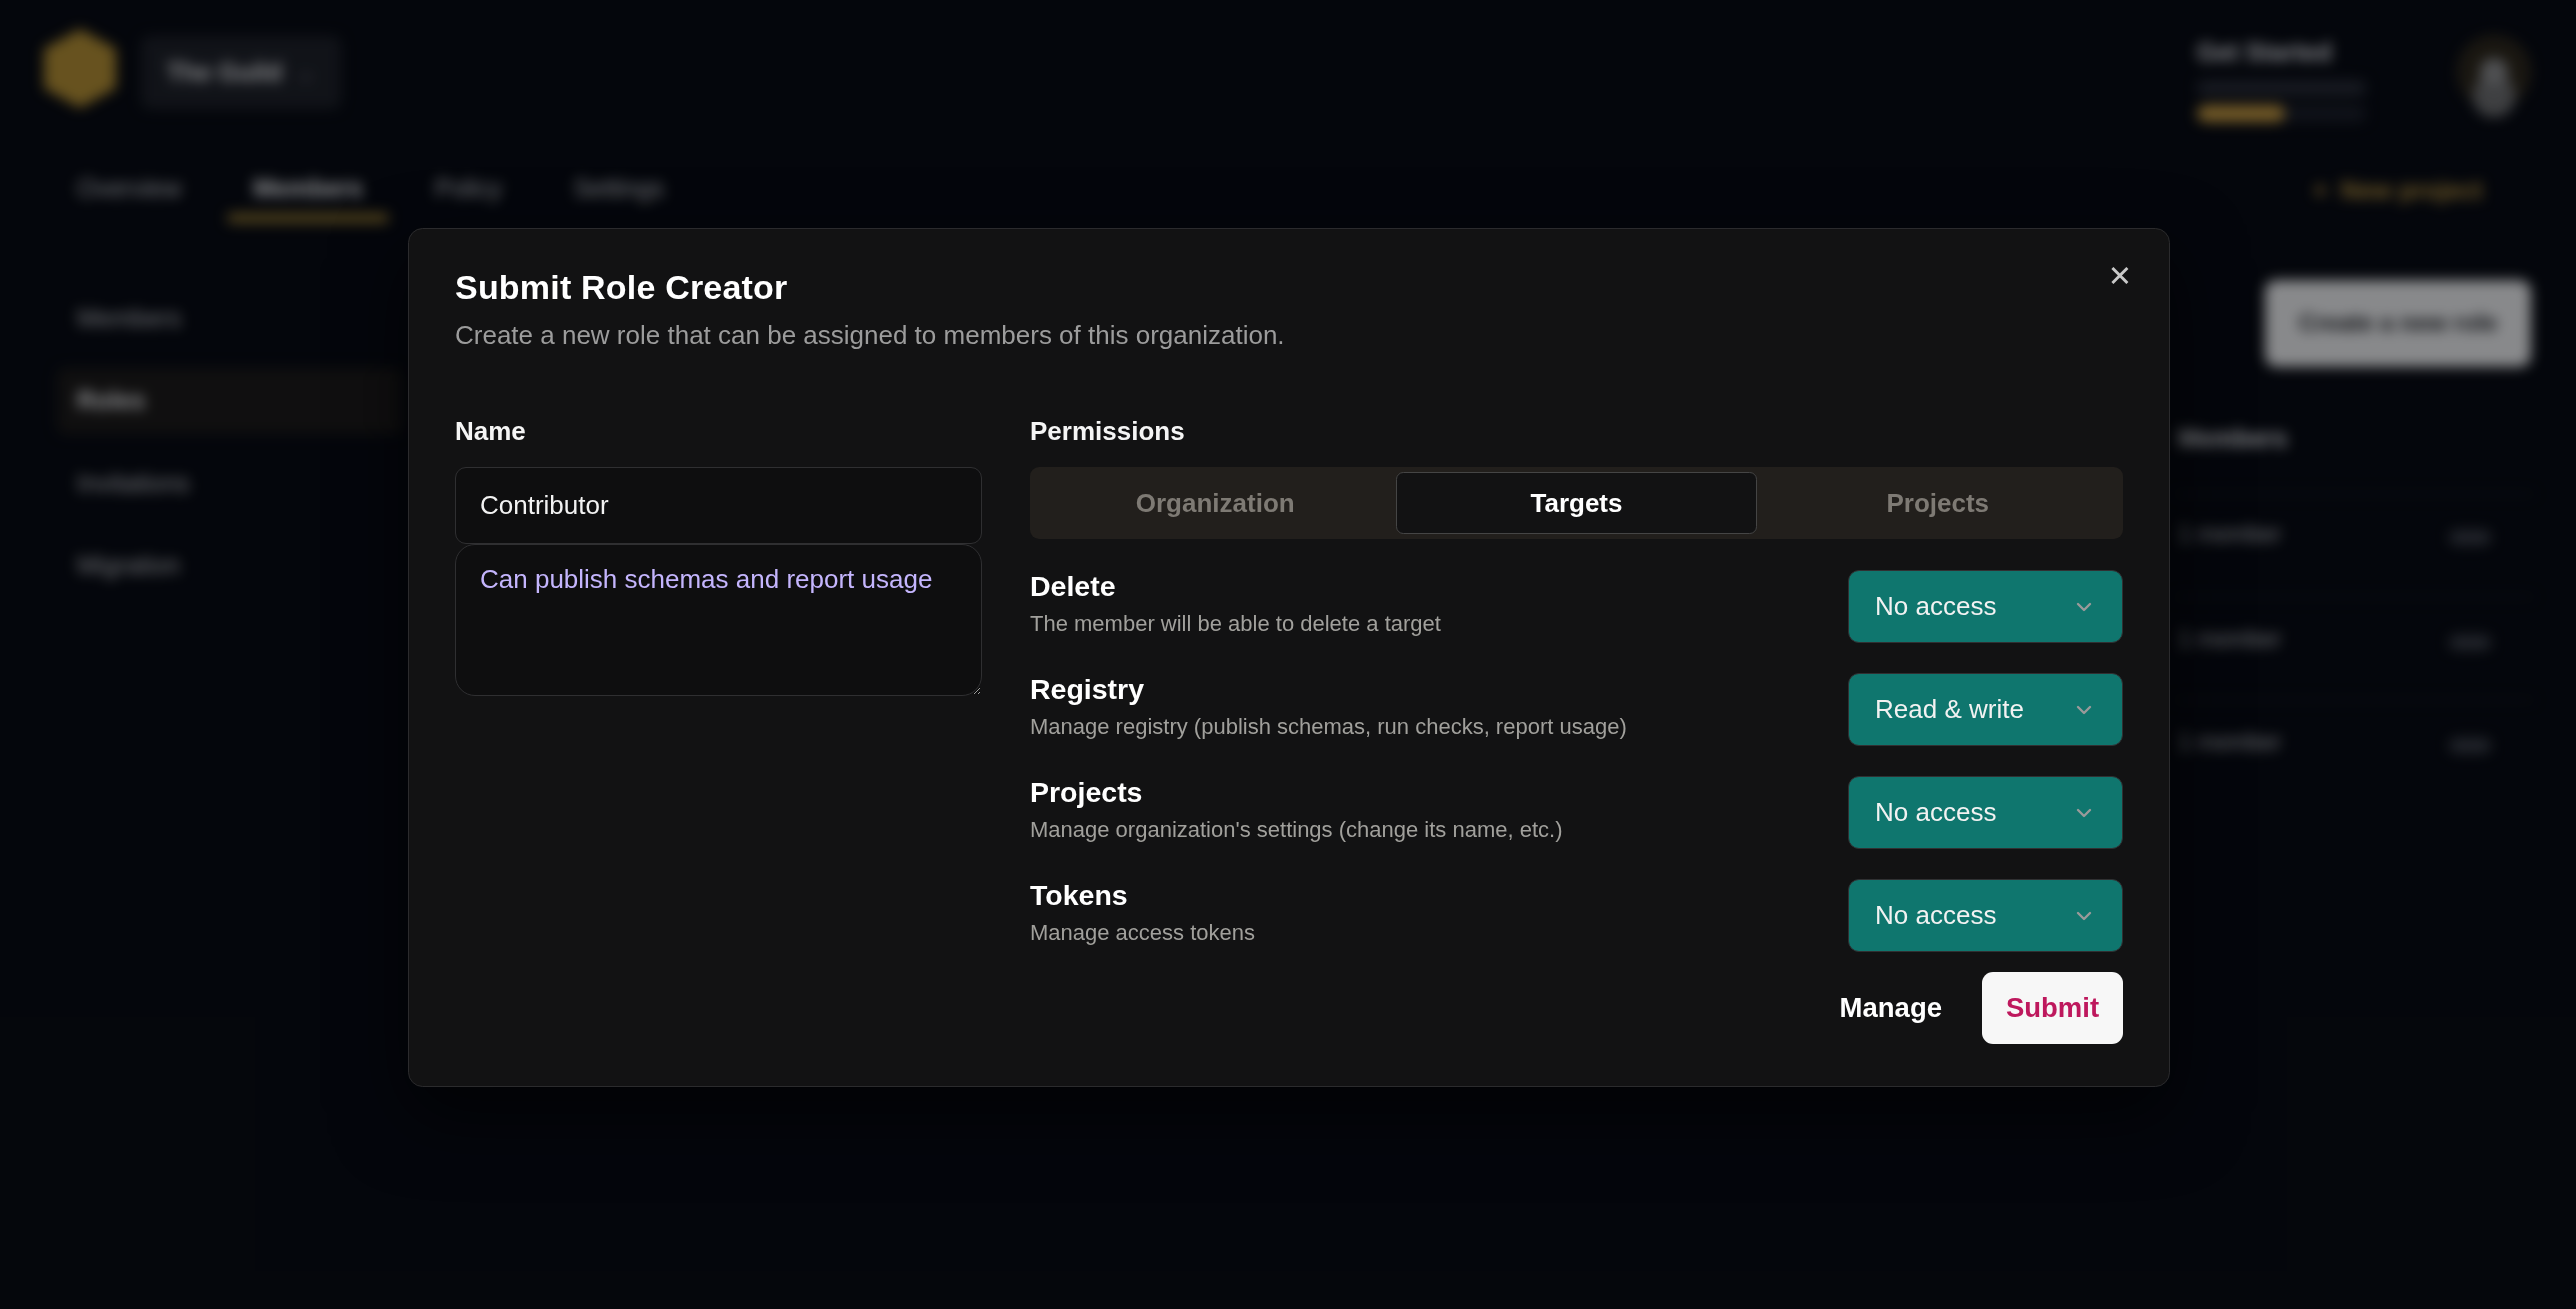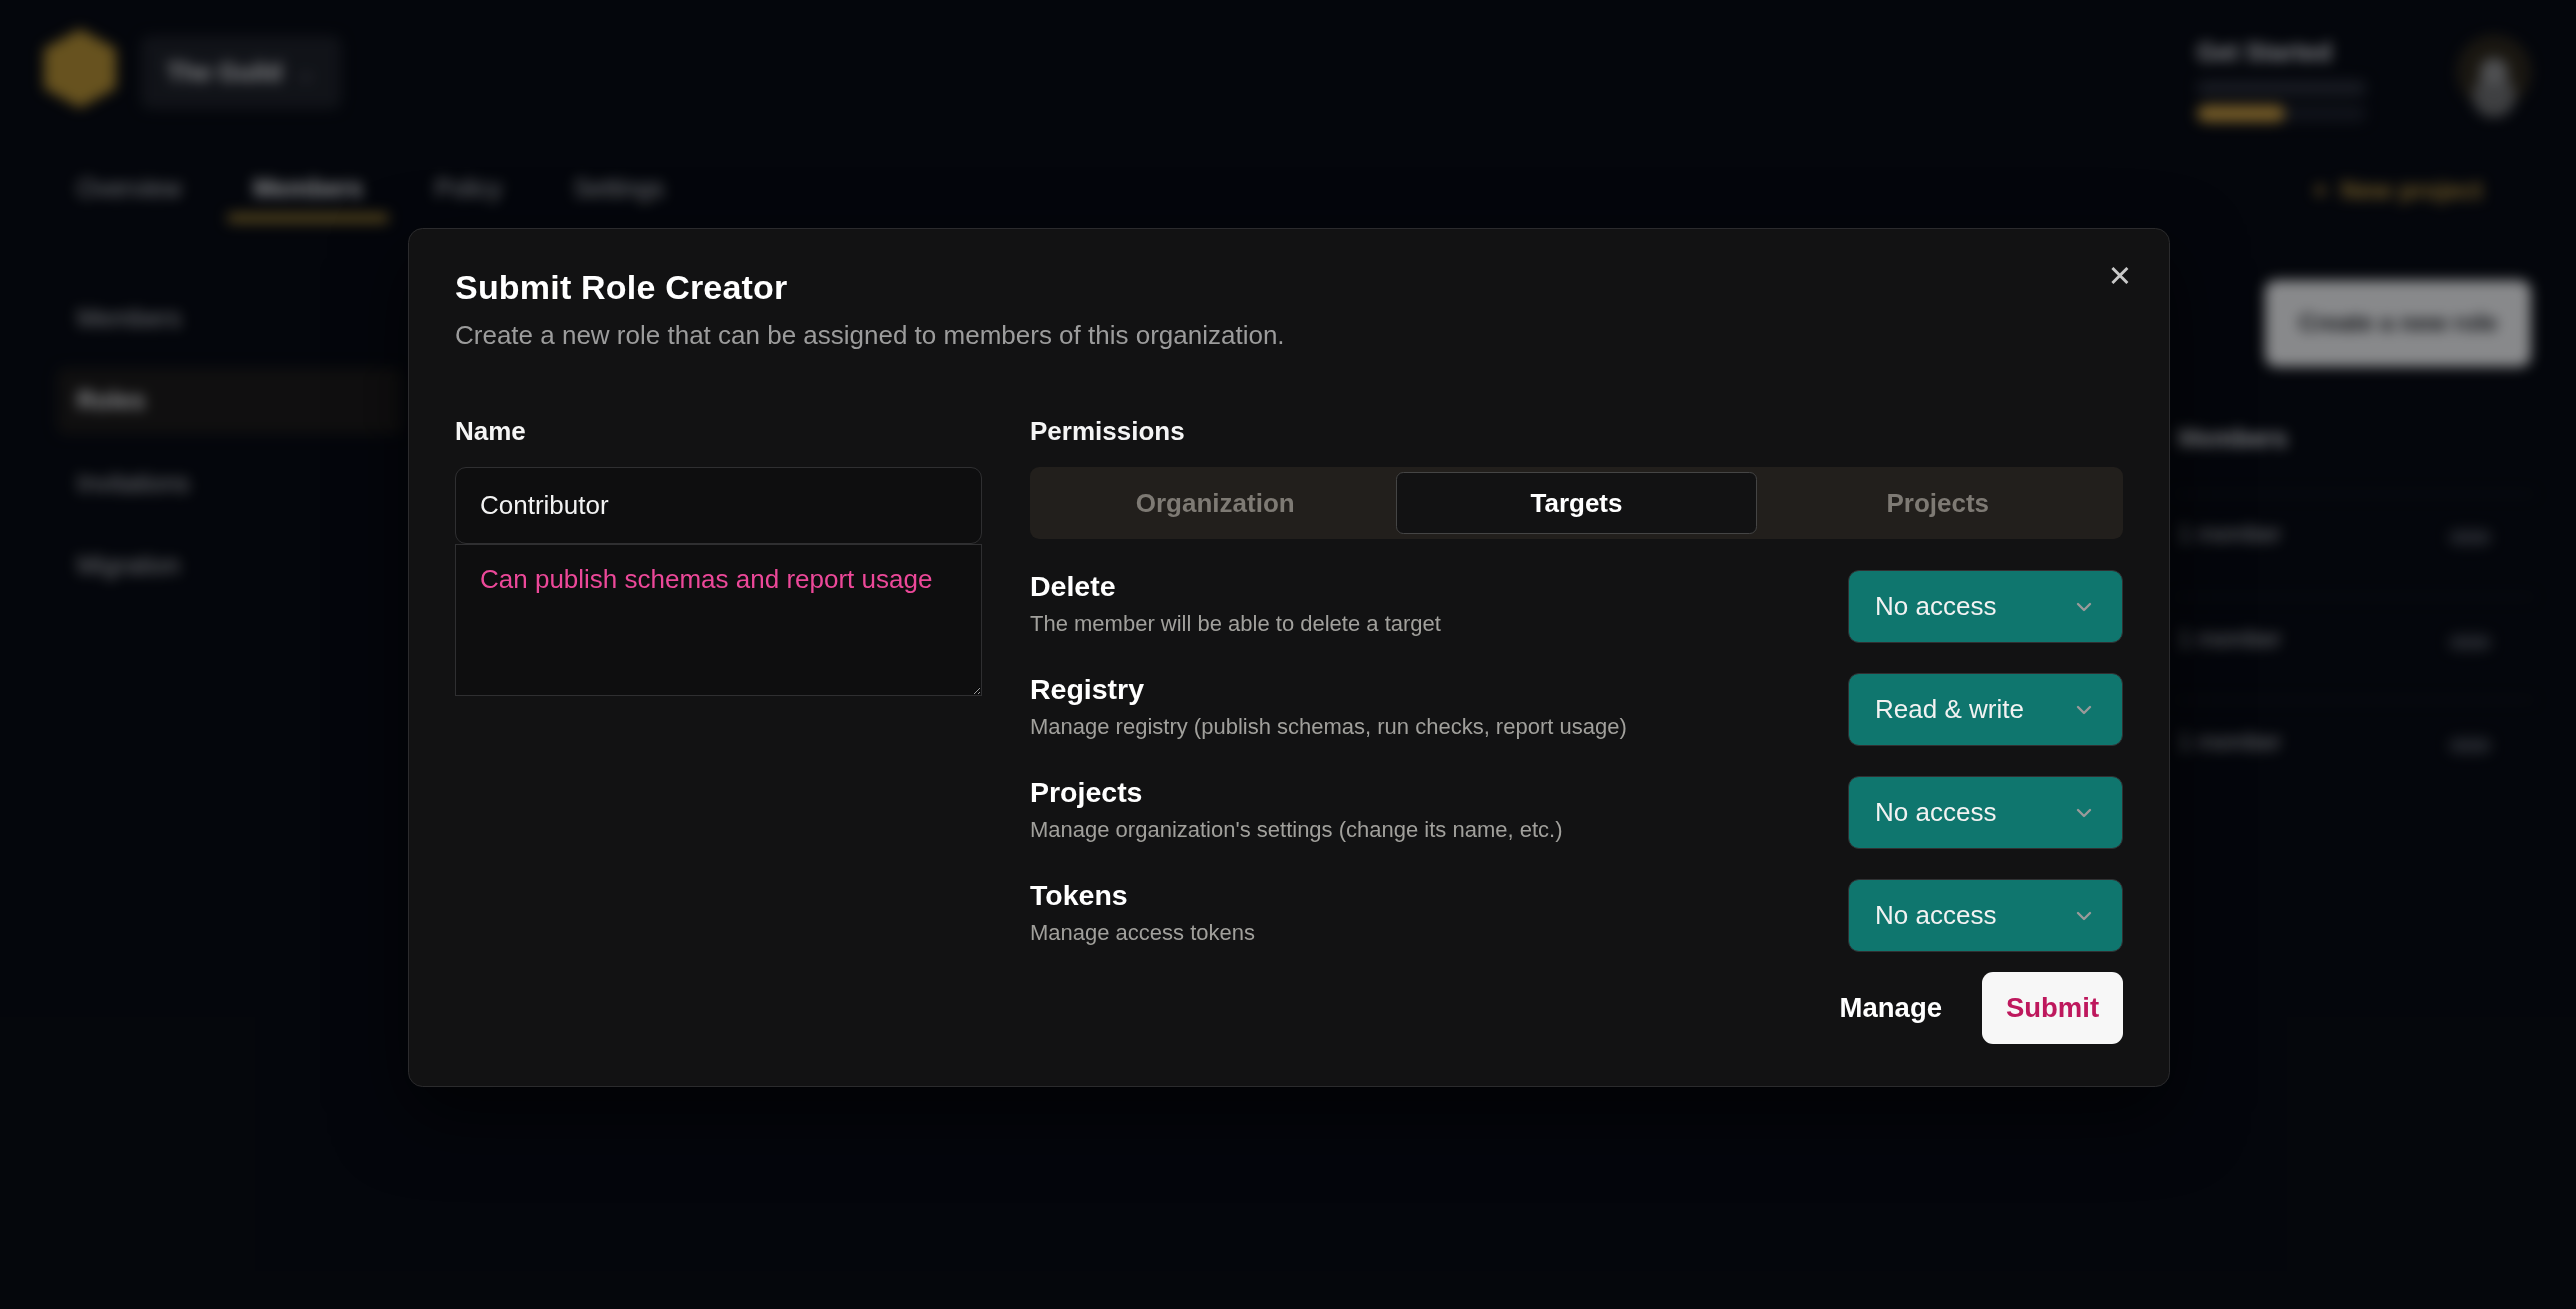--- a/index.html
+++ b/index.html
@@ -89,22 +89,22 @@
   .form-grid { margin-top: 42px; display: grid; grid-template-columns: 527px 1fr; column-gap: 48px; }
   .field-label { font-size: 26px; font-weight: 700; color: #f5f5f5; margin-bottom: 20px; margin-top: 23px; }
 
   .text-input {
     width: 527px; height: 77px; background: #0e0e0f; border: 1.8px solid #2f2f31; border-radius: 11px;
     color: #f2f2f2; font-size: 26px; padding: 0 24px; outline: none;
     font-family: "Liberation Sans", sans-serif;
   }
   .desc-label { margin-top: 39px; }
   .text-area {
-    width: 527px; height: 152px; background: #0e0e0f; border: 1.8px solid #2f2f31; border-radius: 0;
-    color: #ec4899; font-size: 26px; padding: 18.4px 24px; outline: none; resize: both;
+    width: 527px; height: 152px; background: #0e0e0f; border: 1.8px solid #2f2f31; border-radius: 20px;
+    color: #c4b5fd; font-size: 26px; padding: 18.4px 24px; outline: none; resize: both;
     font-family: "Liberation Sans", sans-serif; line-height: 1.3;
   }
 
   .tab-group {
     display: grid; grid-template-columns: 1fr 1fr 1fr; width: 100%; height: 72px;
     background: #221f1c; border-radius: 9.2px; padding: 4.6px; margin-bottom: 31px;
   }
   .tab { display: flex; align-items: center; justify-content: center; font-size: 26px; font-weight: 600;
     color: #7e7a74; border-radius: 7.3px; }
   .tab.active { background: #121213; color: #ffffff; border: 1.8px solid #454545; }

